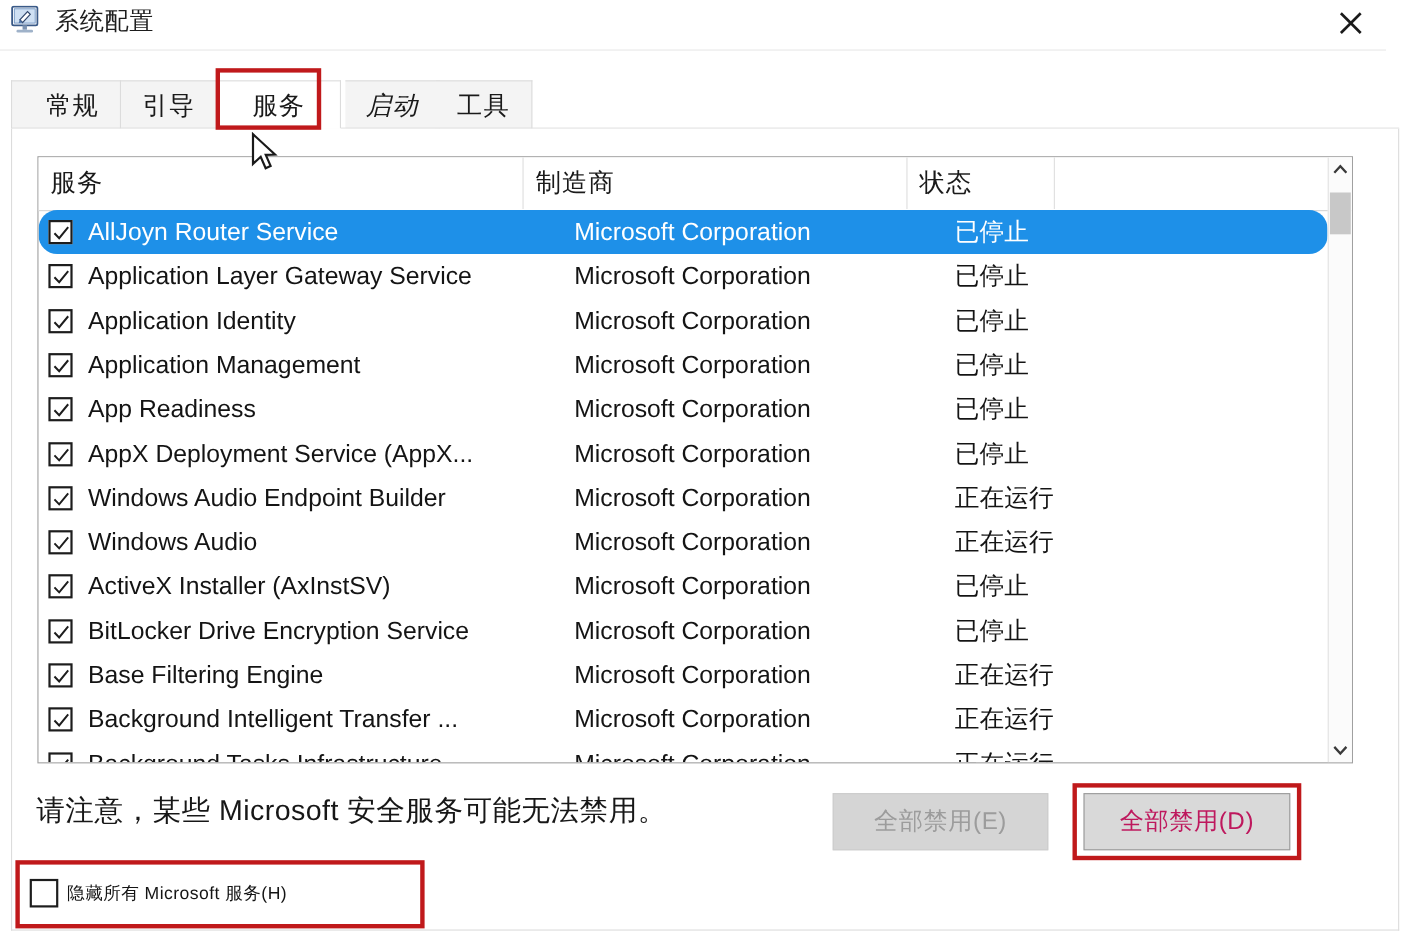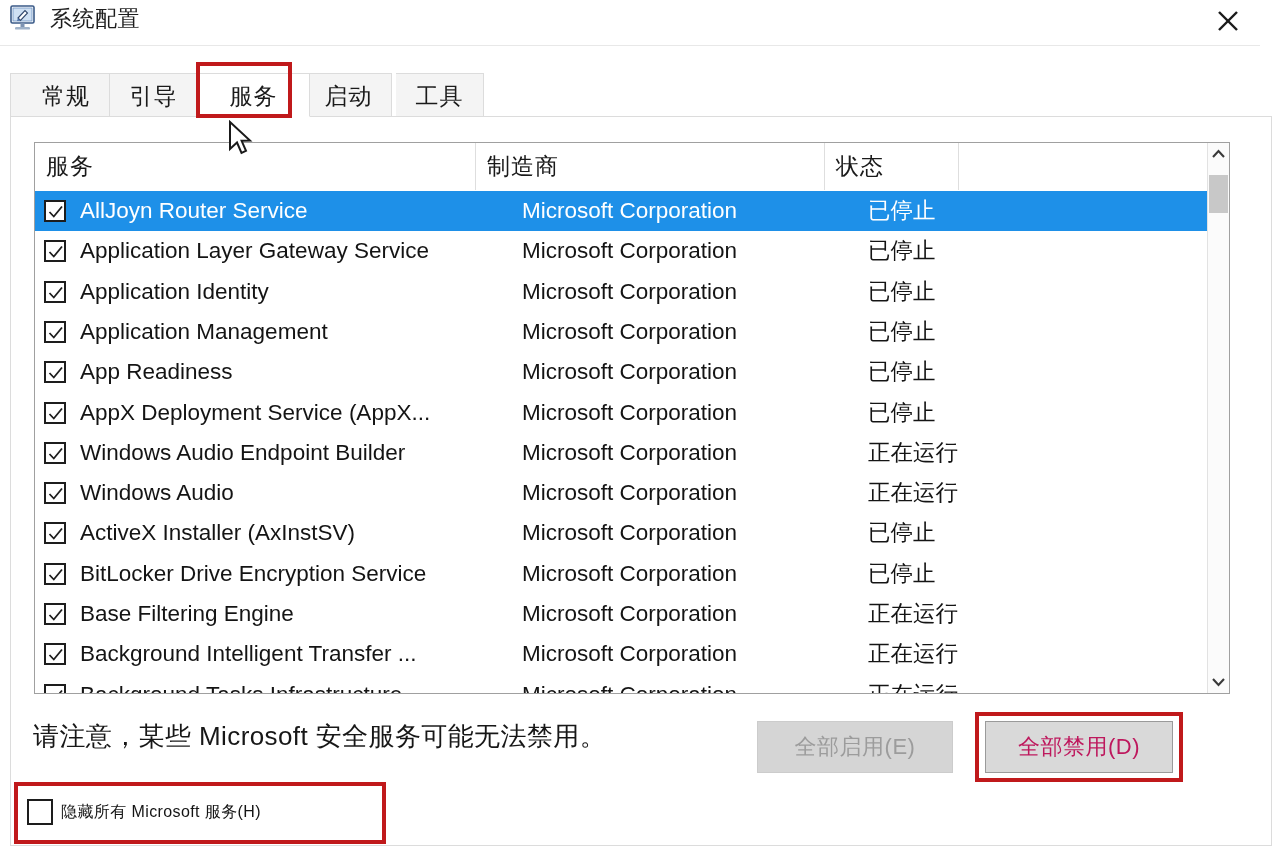--- a/index.html
+++ b/index.html
@@ -137,20 +137,21 @@
     position: absolute;
     left: 0; top: 48px;
     width: 1172px; height: 502px;
     overflow: hidden;
   }
   .row {
     position: absolute;
     left: 0;
     width: 1172px;
     height: 40px;
+    border-radius: 17px;
   }
   .row.selected { background: #1e90e8; }
   .row .chk {
     position: absolute;
     left: 9px; top: 9px;
     width: 22px; height: 22px;
     border: 2px solid #1d1d1d;
     box-sizing: border-box;
     background: #ffffff;
     cursor: pointer;
@@ -287,21 +288,21 @@
       <line x1="2" y1="2" x2="20" y2="20" stroke="#1a1a1a" stroke-width="2.4"></line>
       <line x1="20" y1="2" x2="2" y2="20" stroke="#1a1a1a" stroke-width="2.4"></line>
     </svg>
   </div>
 </div>
 
 <div id="tabstrip">
   <div class="tab first" style="left:0px;  width:100px;padding-left:12px;">常规</div>
   <div class="tab" style="left:100px;width:88px;">引导</div>
   <div class="tab active" style="left:188px;width:112px;">服务</div>
-  <div class="tab" style="left:296px;width:86px;">启动</div>
+  <div class="tab" style="left:304px;width:86px;font-style:italic;">启动</div>
   <div class="tab" style="left:386px;width:88px;">工具</div>
 </div>
 <div id="tab-underline"></div>
 
 <div class="redbox" style="left:196px; top:62px; width:96px; height:56px;"></div>
 
 <div id="panel"></div>
 
 <div id="listbox">
 
@@ -467,21 +468,21 @@
     <div id="sb-down">
       <svg width="21" height="22" viewBox="0 0 21 22">
         <polyline points="5,8 10.5,14 16,8" fill="none" stroke="#3a3a3a" stroke-width="2.1"></polyline>
       </svg>
     </div>
   </div>
 </div>
 
 <div id="note">请注意，某些 Microsoft 安全服务可能无法禁用。</div>
 
-<div class="btn" id="btn-enable-all">全部启用(E)</div>
+<div class="btn" id="btn-enable-all">全部禁用(E)</div>
 <div class="btn" id="btn-disable-all">全部禁用(D)</div>
 
 <div class="redbox" style="left:975px; top:712px; width:208px; height:70px;"></div>
 
 <div id="hide-ms-row">
   <div id="hide-ms-box"></div>
   <div id="hide-ms-label">隐藏所有 Microsoft 服务(H)</div>
 </div>
 
 <div class="redbox" style="left:14px; top:782px; width:372px; height:62px;"></div>

